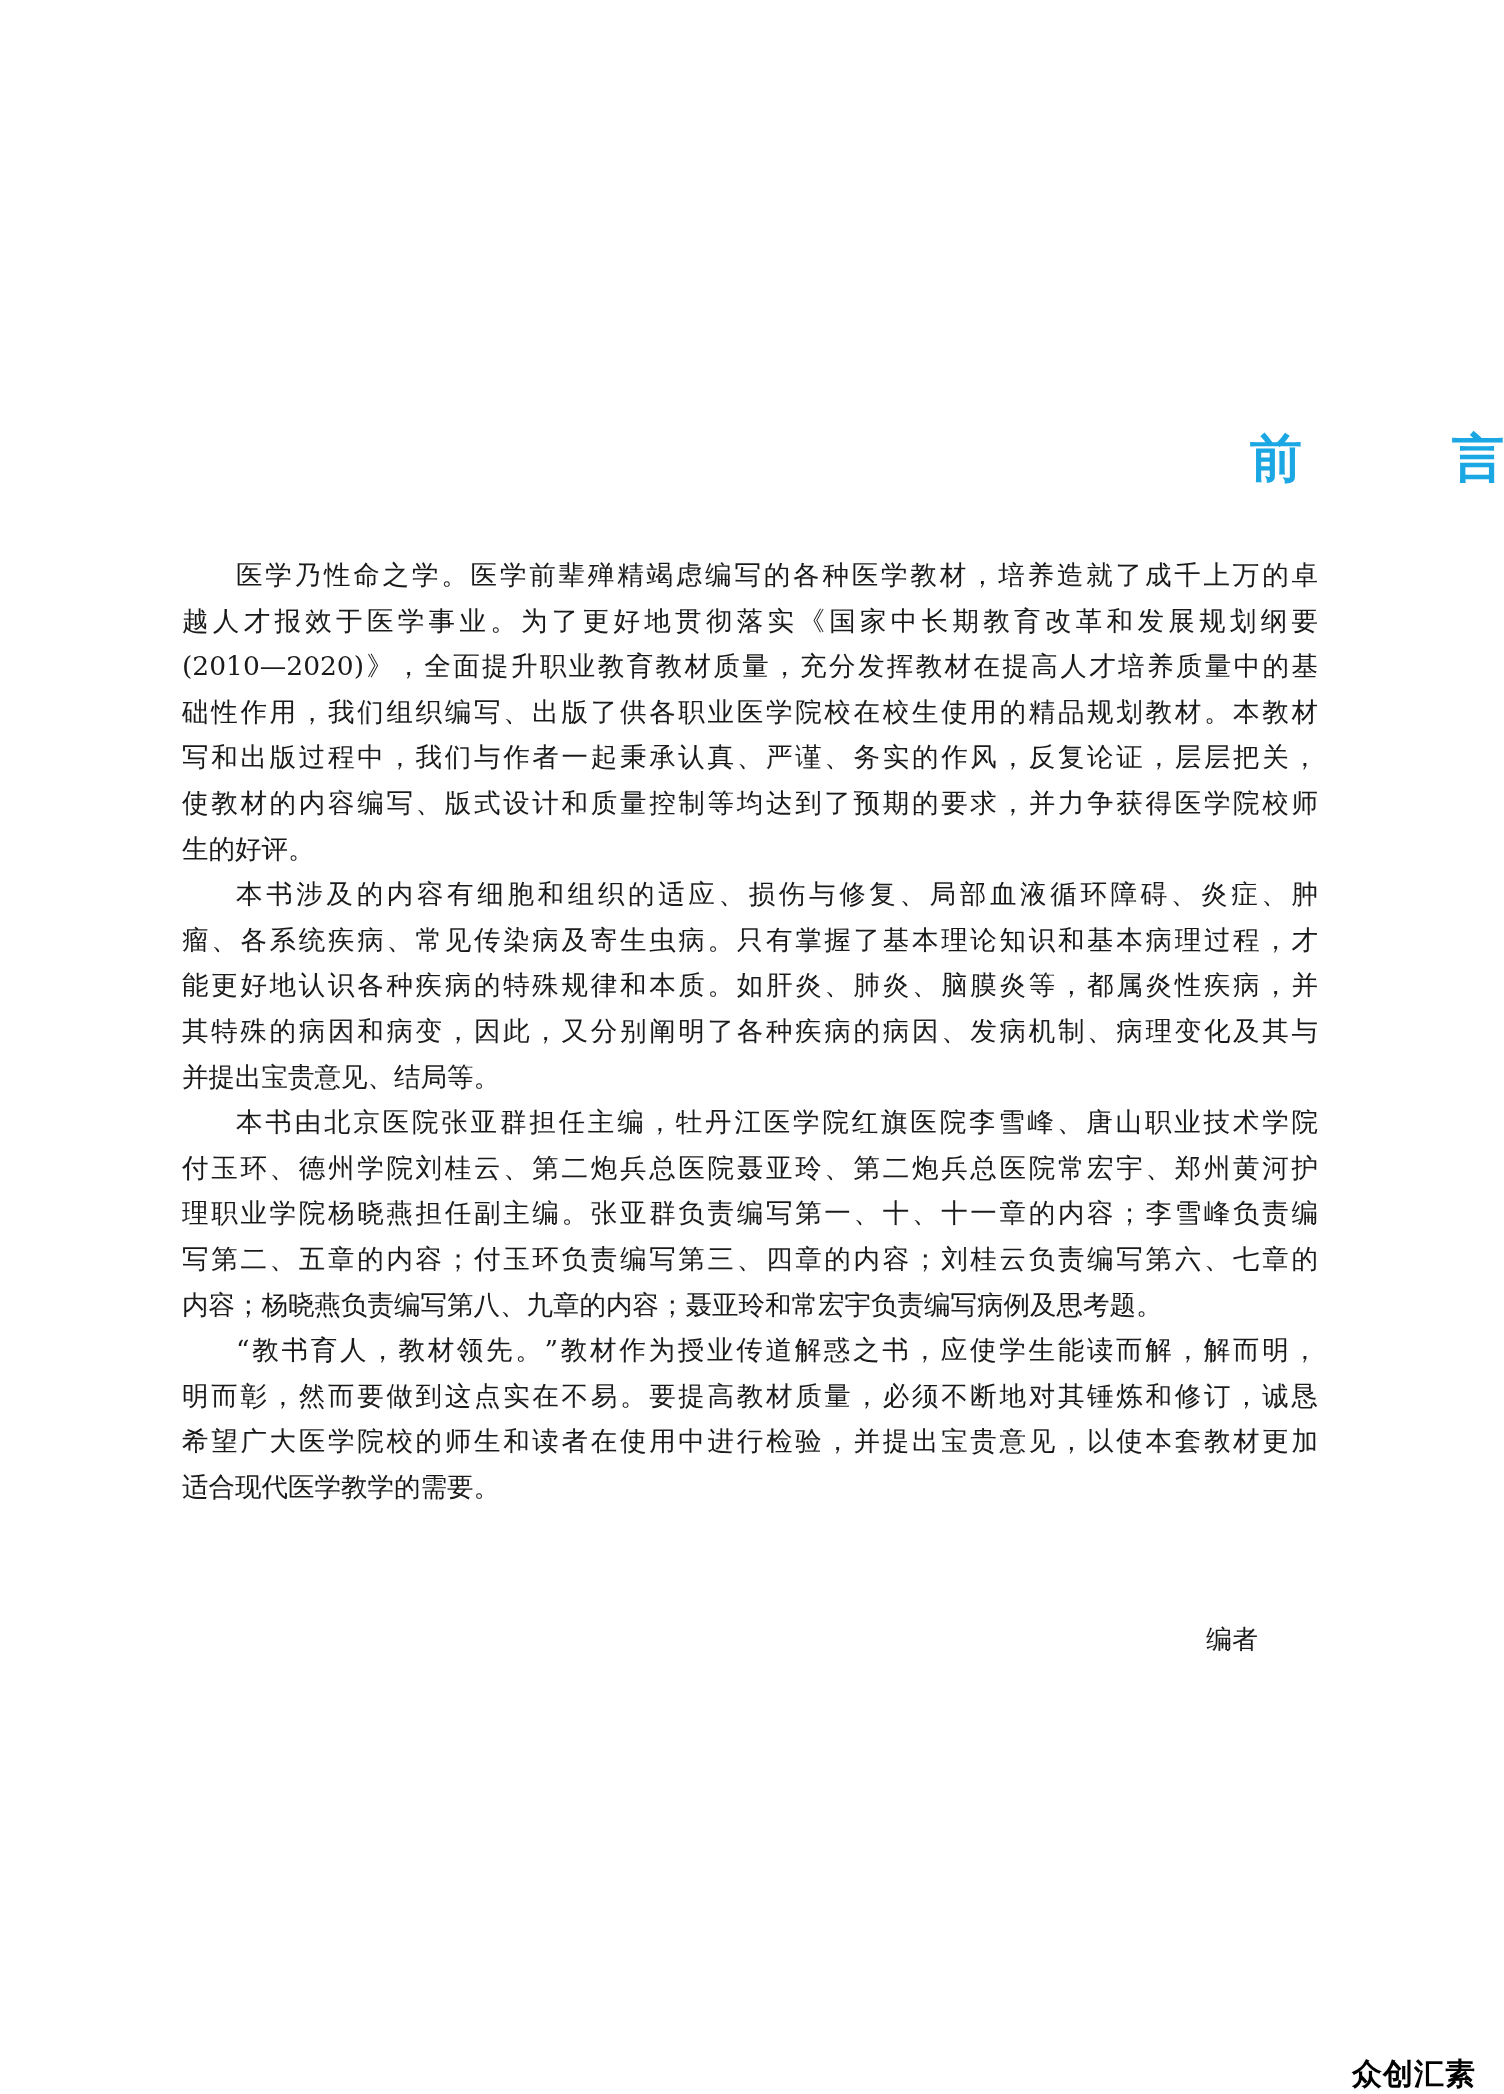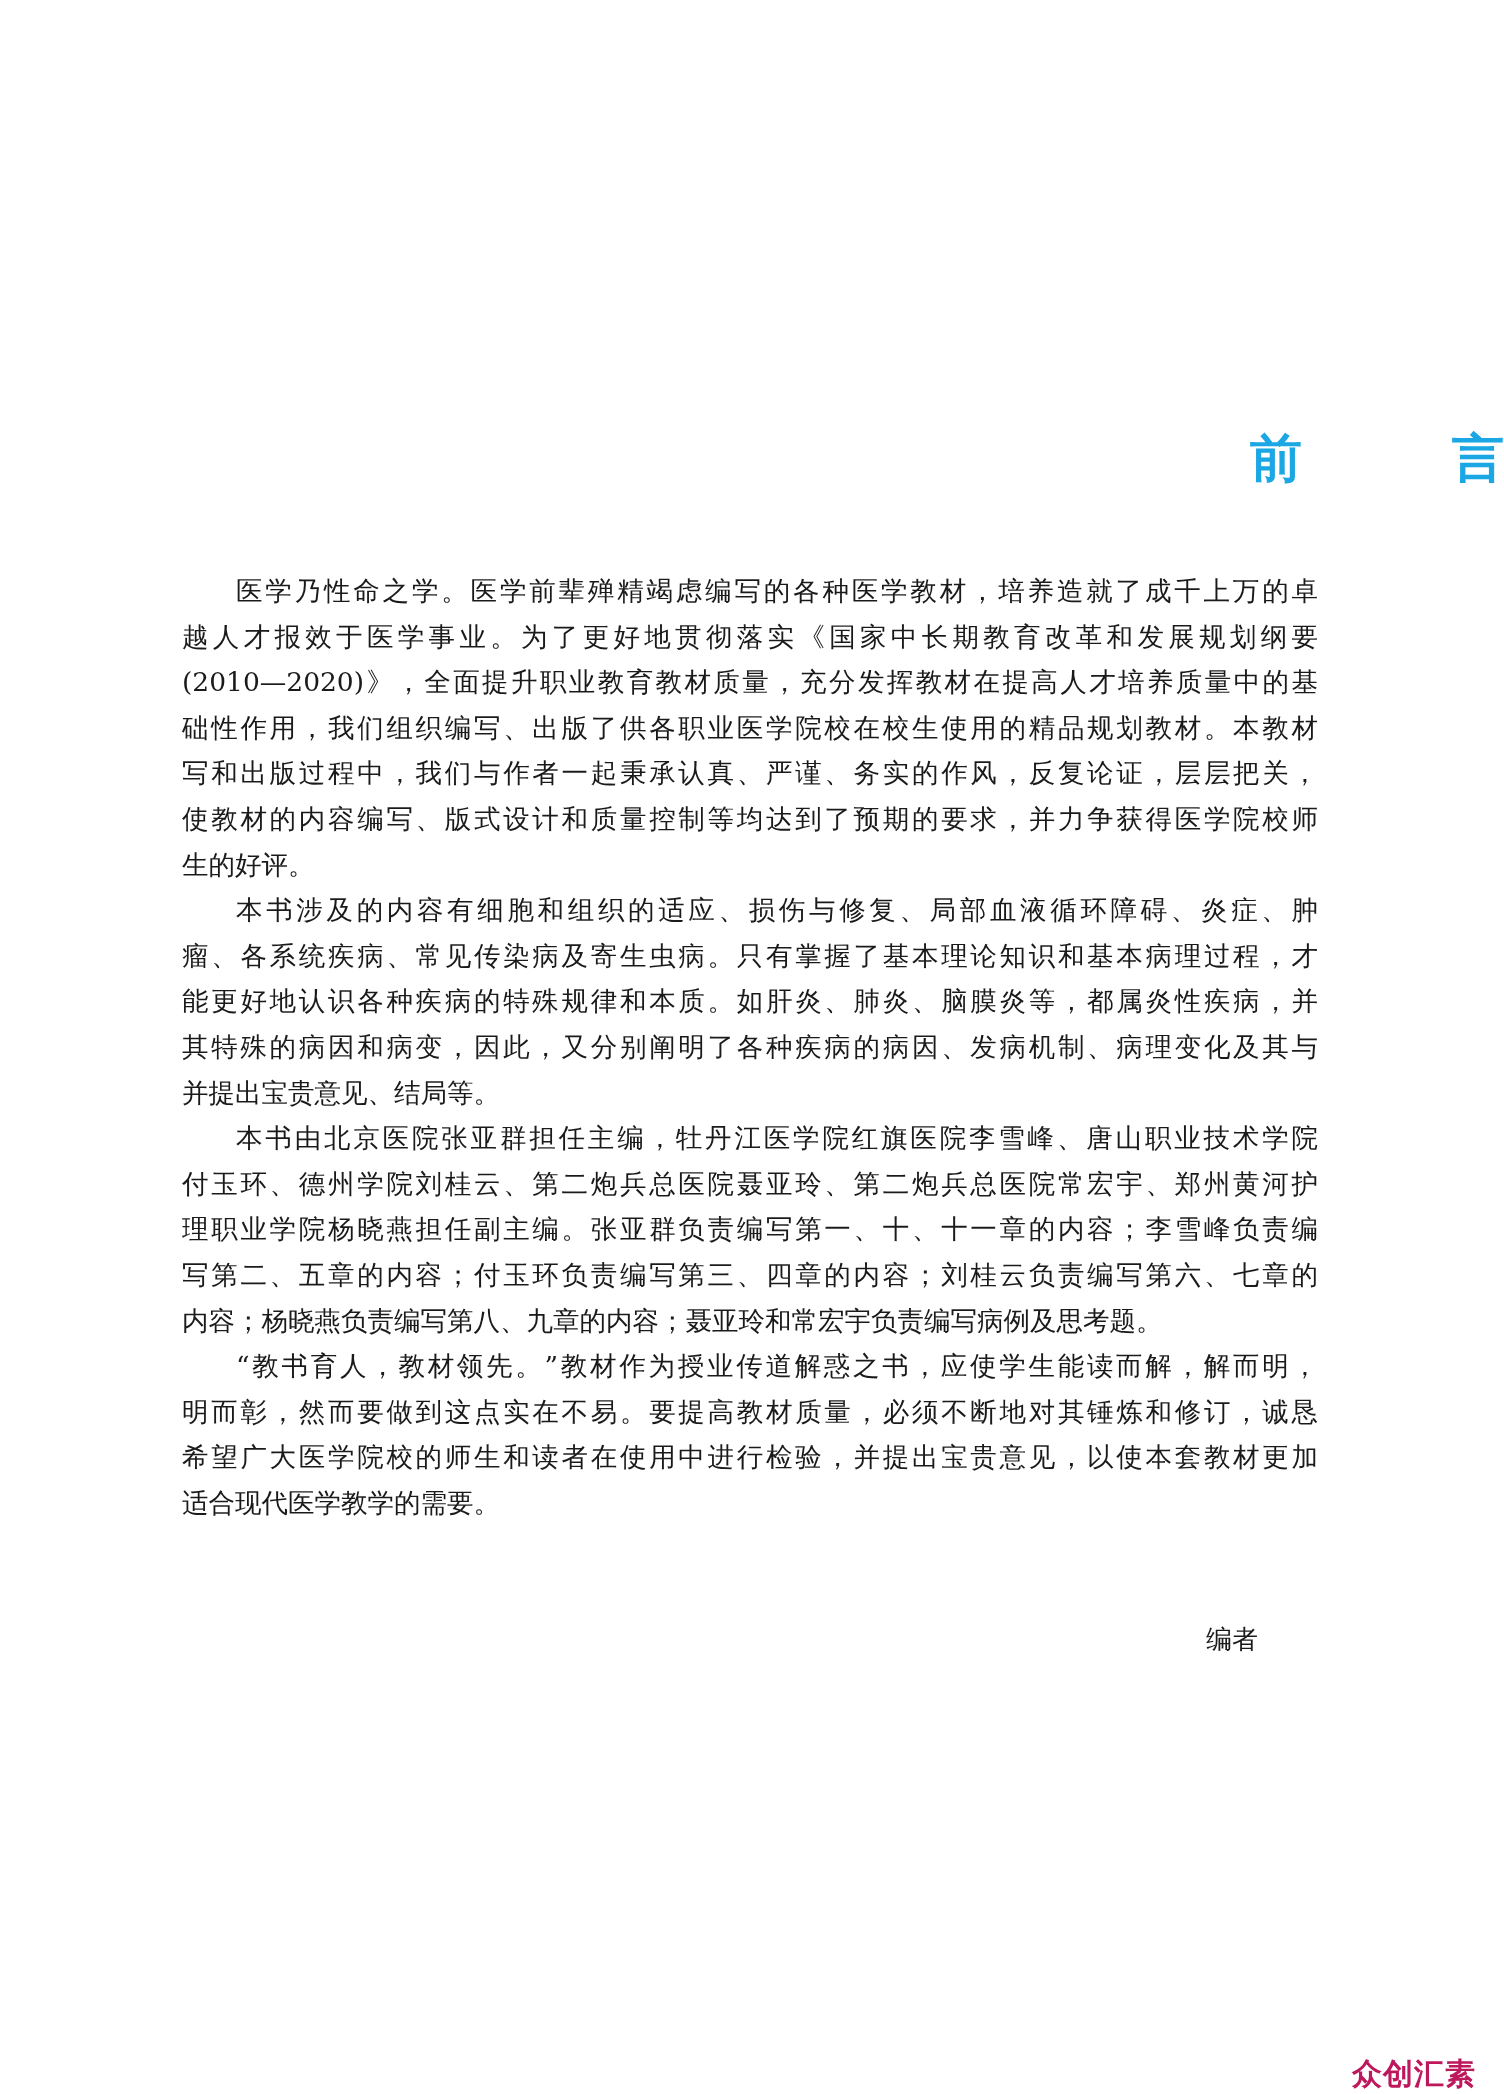--- a/index.html
+++ b/index.html
@@ -27,21 +27,21 @@
       line-height: 70px;
       color: #1ba7e3;
       letter-spacing: 0;
     }
     .page-title .gap {
       display: inline-block;
       width: 150px;
     }
     .body-text {
       position: absolute;
-      top: 568px;
+      top: 552px;
       left: 182px;
       width: 1136px;
       font-size: 26.5px;
     }
     .line {
       display: block;
       height: 45.6px;
       line-height: 45.6px;
       text-align: justify;
       text-align-last: justify;
@@ -64,21 +64,21 @@
       color: #1a1a1a;
     }
     .watermark {
       position: absolute;
       top: 2056px;
       left: 1352px;
       font-family: "DejaVu Sans", "Liberation Sans", sans-serif;
       font-weight: bold;
       font-size: 30px;
       line-height: 36px;
-      color: #be185d;
+      color: #000000;
       letter-spacing: 1px;
       white-space: nowrap;
     }
   </style>
 </head>
 <body>
 
 <h1 class="page-title"><span>前</span><span class="gap"></span><span>言</span></h1>
 
 <div class="body-text">

